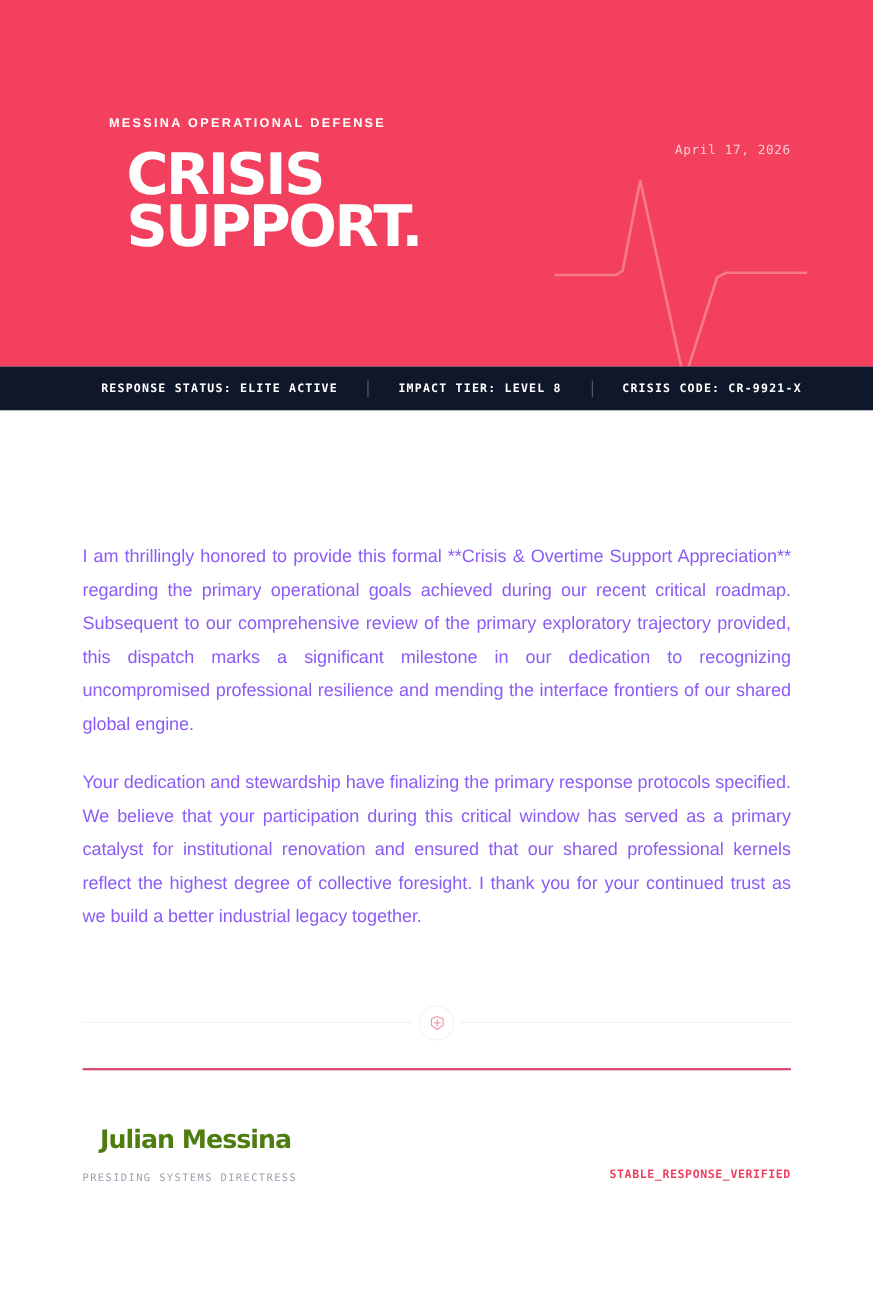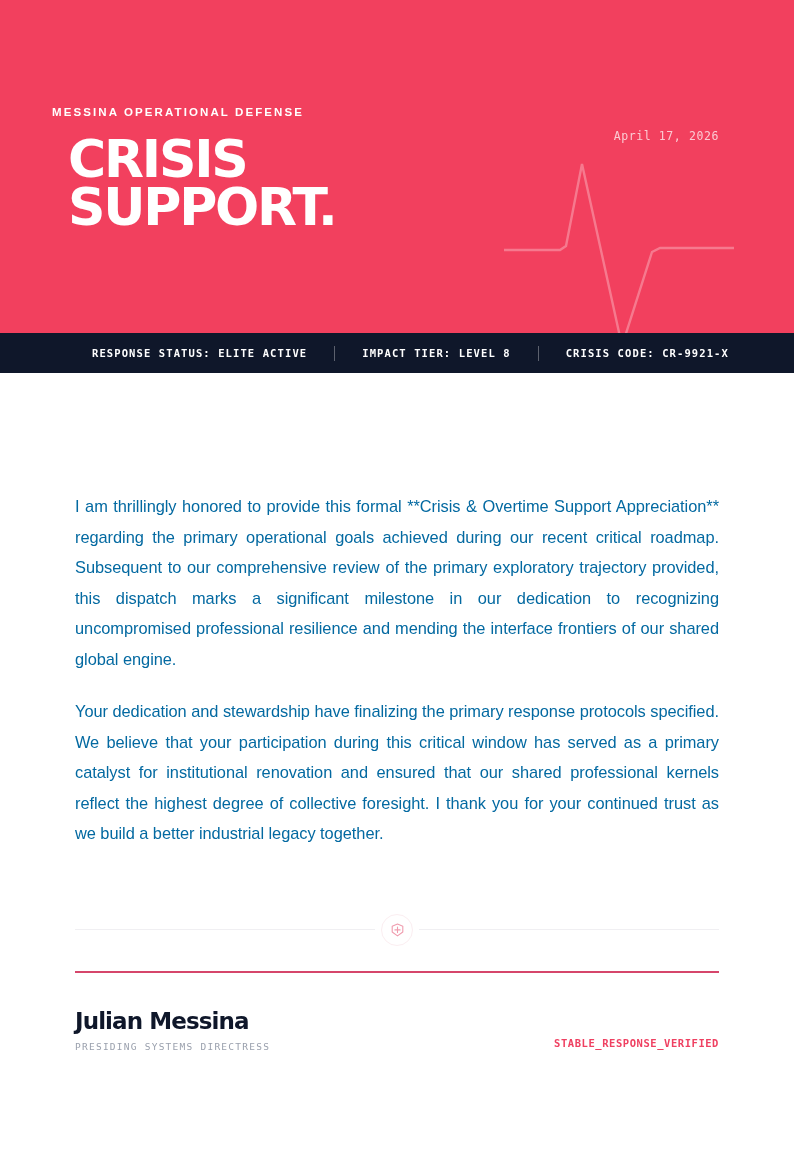--- a/index.html
+++ b/index.html
@@ -27,21 +27,21 @@
     position: absolute;
     right: 60px;
     top: 150px;
     width: 230px;
     height: 200px;
     pointer-events: none;
   }
   .masthead-inner {
     position: relative;
     z-index: 2;
-    padding: 106px 75px 0 52px;
+    padding: 106px 75px 0 99px;
   }
   .eyebrow {
     font-family: "Liberation Sans", sans-serif;
     font-size: 11.5px;
     font-weight: 700;
     letter-spacing: 2.1px;
     color: #ffffff;
     text-transform: uppercase;
     margin: 0 0 9px 0;
     line-height: 1.2;
@@ -99,21 +99,21 @@
     padding: 0 75px;
   }
   .body-copy {
     margin-top: 118px;
   }
   .para {
     margin: 0 0 22px 0;
     font-size: 16.4px;
     line-height: 30.5px;
     text-align: justify;
-    color: #0369a1;
+    color: #8b5cf6;
     letter-spacing: -0.05px;
   }
   .para:last-child { margin-bottom: 11px; }
 
   
   .ornament-row {
     position: relative;
     margin-top: 60px;
     height: 42px;
     display: flex;
@@ -143,26 +143,26 @@
     background: #d6466b;
     margin-top: 20px;
   }
   .signature-block {
     display: flex;
     align-items: flex-end;
     justify-content: space-between;
     margin-top: 36px;
   }
   .signer-name {
-    margin: 0;
+    margin: 16px;
     font-family: "DejaVu Sans", sans-serif;
     font-weight: 700;
     font-size: 23px;
     letter-spacing: -0.9px;
-    color: #0f172a;
+    color: #4d7c0f;
     line-height: 1.1;
   }
   .signer-role {
     margin: 7px 0 0 0;
     font-family: "DejaVu Sans Mono", monospace;
     font-size: 9.5px;
     letter-spacing: 1.25px;
     color: #9aa0ad;
     text-transform: uppercase;
   }

